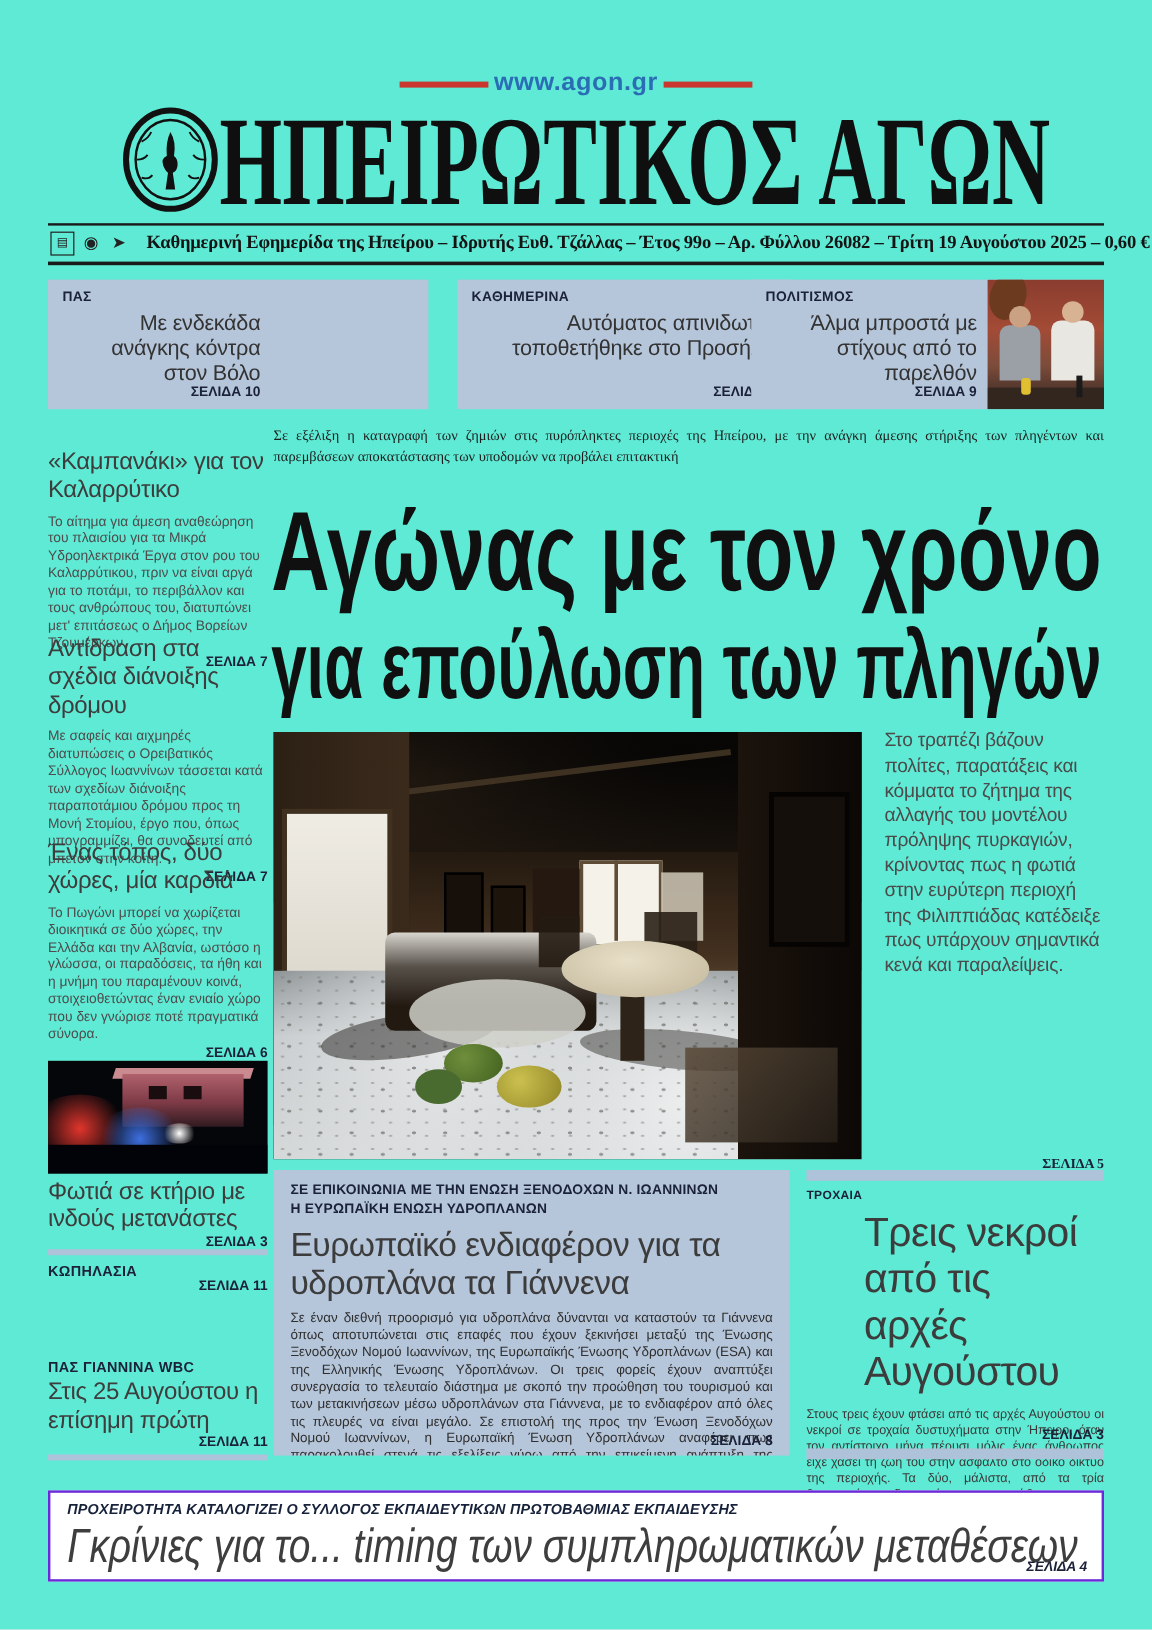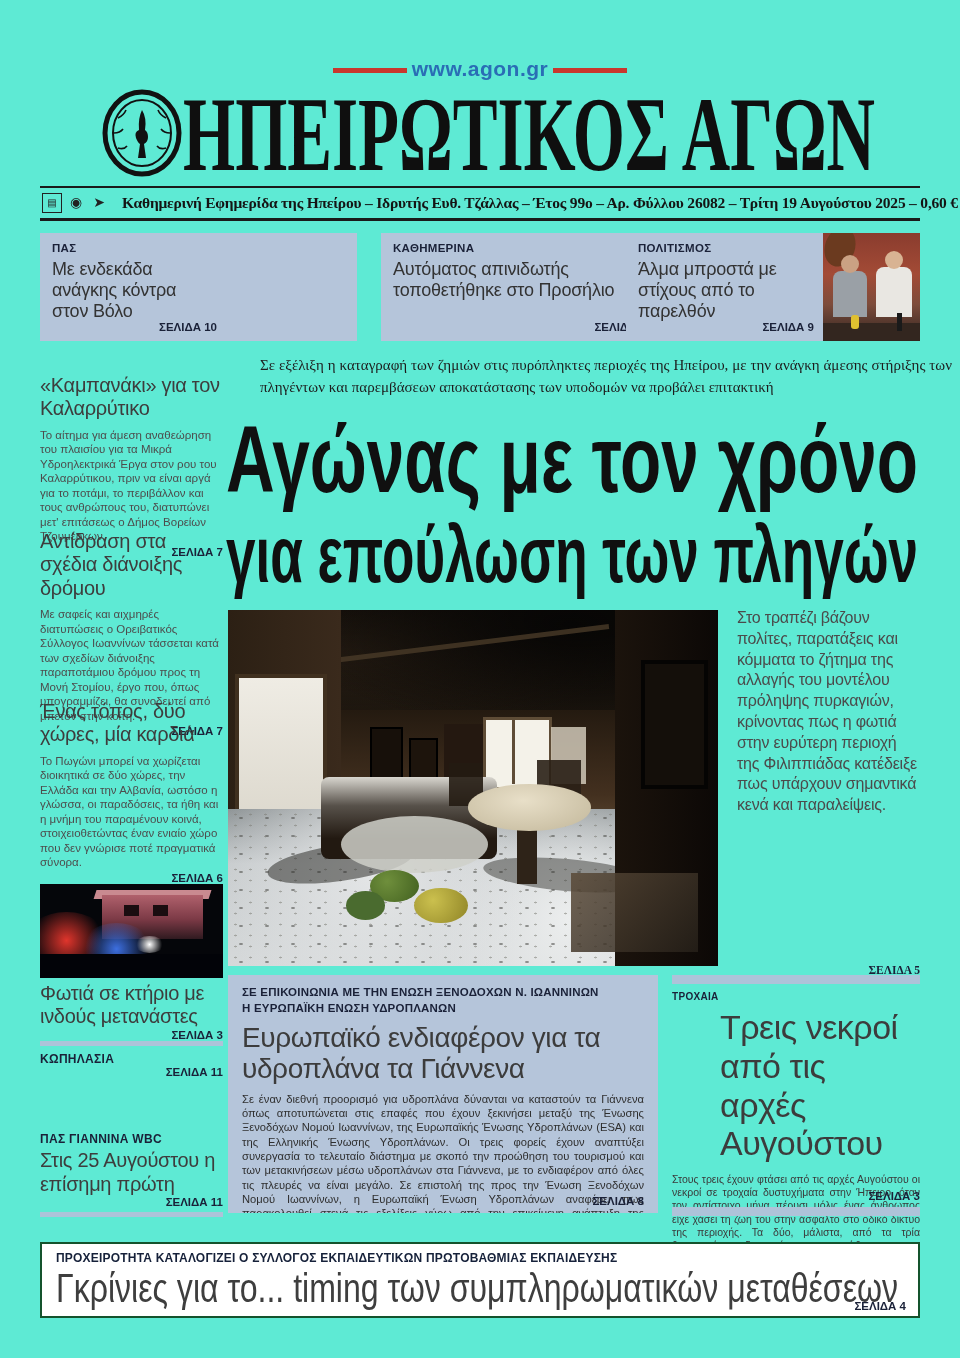--- a/index.html
+++ b/index.html
@@ -19,21 +19,21 @@
   .dl-icons{display:flex;gap:5px;margin-left:2px;margin-right:14px;}
   .dli{width:18px;height:18px;display:flex;align-items:center;justify-content:center;
        font-size:14px;color:#222;line-height:1;}
   .dli.b1{border:1.5px solid #222;font-size:10px;}
   .dl-text{font-family:"Liberation Serif",serif;font-weight:bold;font-size:15.5px;color:#141414;
            letter-spacing:-.2px;white-space:nowrap;}
   
   .tbox{position:absolute;top:233px;height:108px;background:#b5c5da;overflow:hidden;}
   .tb-text{position:absolute;left:12px;top:9px;right:10px;}
   .kicker{font-size:11.5px;font-weight:bold;color:#1a2138;letter-spacing:.3px;}
-  .tb-head{font-size:18px;color:#333;line-height:1.18;margin-top:5px;letter-spacing:-.2px;}
+  .tb-head{font-size:18px;color:#333;line-height:1.18;margin-top:5px;letter-spacing:-.2px;text-align:right;}
   .tb-page{position:absolute;bottom:8px;font-size:11.5px;font-weight:bold;color:#1a2138;}
   .pageref{font-size:11.5px;font-weight:bold;color:#1a2138;text-align:right;}
   .tb-photo{position:absolute;top:0;right:0;height:108px;overflow:hidden;}
   
   .football{width:130px;background:linear-gradient(180deg,#93a093 0%,#7d8d80 20%,#527f4b 28%,#3d6f3d 60%,#356635 100%);}
   .player{position:absolute;width:22px;height:52px;border-radius:5px 5px 2px 2px;
           background:repeating-linear-gradient(90deg,#24409c 0 5px,#b2333c 5px 10px);}
   .player::before{content:'';position:absolute;top:-11px;left:5px;width:12px;height:12px;border-radius:50%;background:#2b2118;}
   .player::after{content:'';position:absolute;bottom:-14px;left:3px;width:16px;height:16px;background:#1d2a66;}
   .pnum{position:absolute;left:0;right:0;top:8px;text-align:center;color:#fff;font-weight:bold;font-size:10px;}
@@ -42,21 +42,21 @@
   .iv-cello{position:absolute;left:2px;top:-6px;width:30px;height:40px;border-radius:50%;background:#6b3a1f;transform:rotate(18deg);}
   .iv-man1{position:absolute;left:10px;top:38px;width:34px;height:46px;border-radius:8px 8px 0 0;background:#9aa0a6;}
   .iv-man1::before{content:'';position:absolute;top:-16px;left:8px;width:18px;height:18px;border-radius:50%;background:#caa183;}
   .iv-man2{position:absolute;right:8px;top:34px;width:36px;height:50px;border-radius:8px 8px 0 0;background:#e9e7e2;}
   .iv-man2::before{content:'';position:absolute;top:-16px;left:9px;width:18px;height:18px;border-radius:50%;background:#d8b393;}
   .iv-table{position:absolute;left:0;bottom:0;width:100%;height:18px;background:#33261f;}
   .iv-mic{position:absolute;left:28px;bottom:12px;width:8px;height:14px;background:#e0c030;border-radius:3px;}
   .iv-mic2{position:absolute;right:18px;bottom:10px;width:5px;height:18px;background:#1a1a1a;}
   
   .deck{position:absolute;left:228px;top:355px;width:692px;font-family:"Liberation Serif",serif;
-        font-size:15px;line-height:1.45;color:#1d1d1d;text-align:justify;margin-left:32px;}
+        font-size:12px;line-height:1.45;color:#1d1d1d;text-align:justify;}
   .hl-svg{position:absolute;left:226px;}
   .hl-svg text{font-family:"Liberation Sans",sans-serif;font-weight:bold;fill:#101010;}
   
   .mainphoto{position:absolute;left:228px;top:610px;width:490px;height:356px;background:#1c1710;overflow:hidden;}
   .mp{position:absolute;}
   .mp-ceiling{left:0;top:0;width:100%;height:40%;
      background:radial-gradient(ellipse at 70% 10%,#070605 0%,transparent 60%),
                 radial-gradient(ellipse at 25% 30%,#241b12 0%,transparent 55%),
                 linear-gradient(180deg,#0d0a07 0%,#221a11 100%);}
   .mp-beam{left:18%;top:9%;width:60%;height:5px;background:#4a3b28;transform:rotate(-7deg);opacity:.8;}
@@ -124,21 +124,21 @@
   .hy-head{font-size:28px;line-height:1.12;color:#3c3c3c;letter-spacing:-.4px;margin-top:6px;}
   .hy-body{font-size:11.2px;line-height:1.28;color:#2f2f2f;text-align:justify;margin-top:7px;}
   .hy-page{position:absolute;right:14px;bottom:6px;}
   
   .hbar{position:absolute;left:672px;width:248px;height:9px;background:#aec3d9;}
   .troch{position:absolute;left:672px;top:991px;width:248px;}
   .tr-head{font-size:34px;line-height:1.14;color:#3c3c3c;letter-spacing:-.5px;margin-top:6px;margin-left:48px;}
   .tr-body{font-size:10.5px;line-height:1.26;color:#3a3a3a;text-align:justify;margin-top:10px;}
   .tr-page{position:absolute;left:672px;top:1190px;width:248px;}
   
-  .banner{position:absolute;left:40px;top:1242px;width:876px;height:72px;border:2px solid #14532d;background:#fff;}
+  .banner{position:absolute;left:40px;top:1242px;width:876px;height:72px;border:2px solid #6d28d9;background:#fff;font-style:italic;}
   .bn-kicker{position:absolute;left:14px;top:7px;font-size:12px;font-weight:bold;color:#16213a;letter-spacing:.2px;}
   .bn-svg{position:absolute;left:12px;top:22px;}
   .bn-svg text{font-family:"Liberation Sans",sans-serif;font-weight:400;fill:#3e3e3e;}
   .bn-page{position:absolute;right:12px;bottom:4px;}
 </style>
 </head>
 <body>
 
 <div class="page">
 

